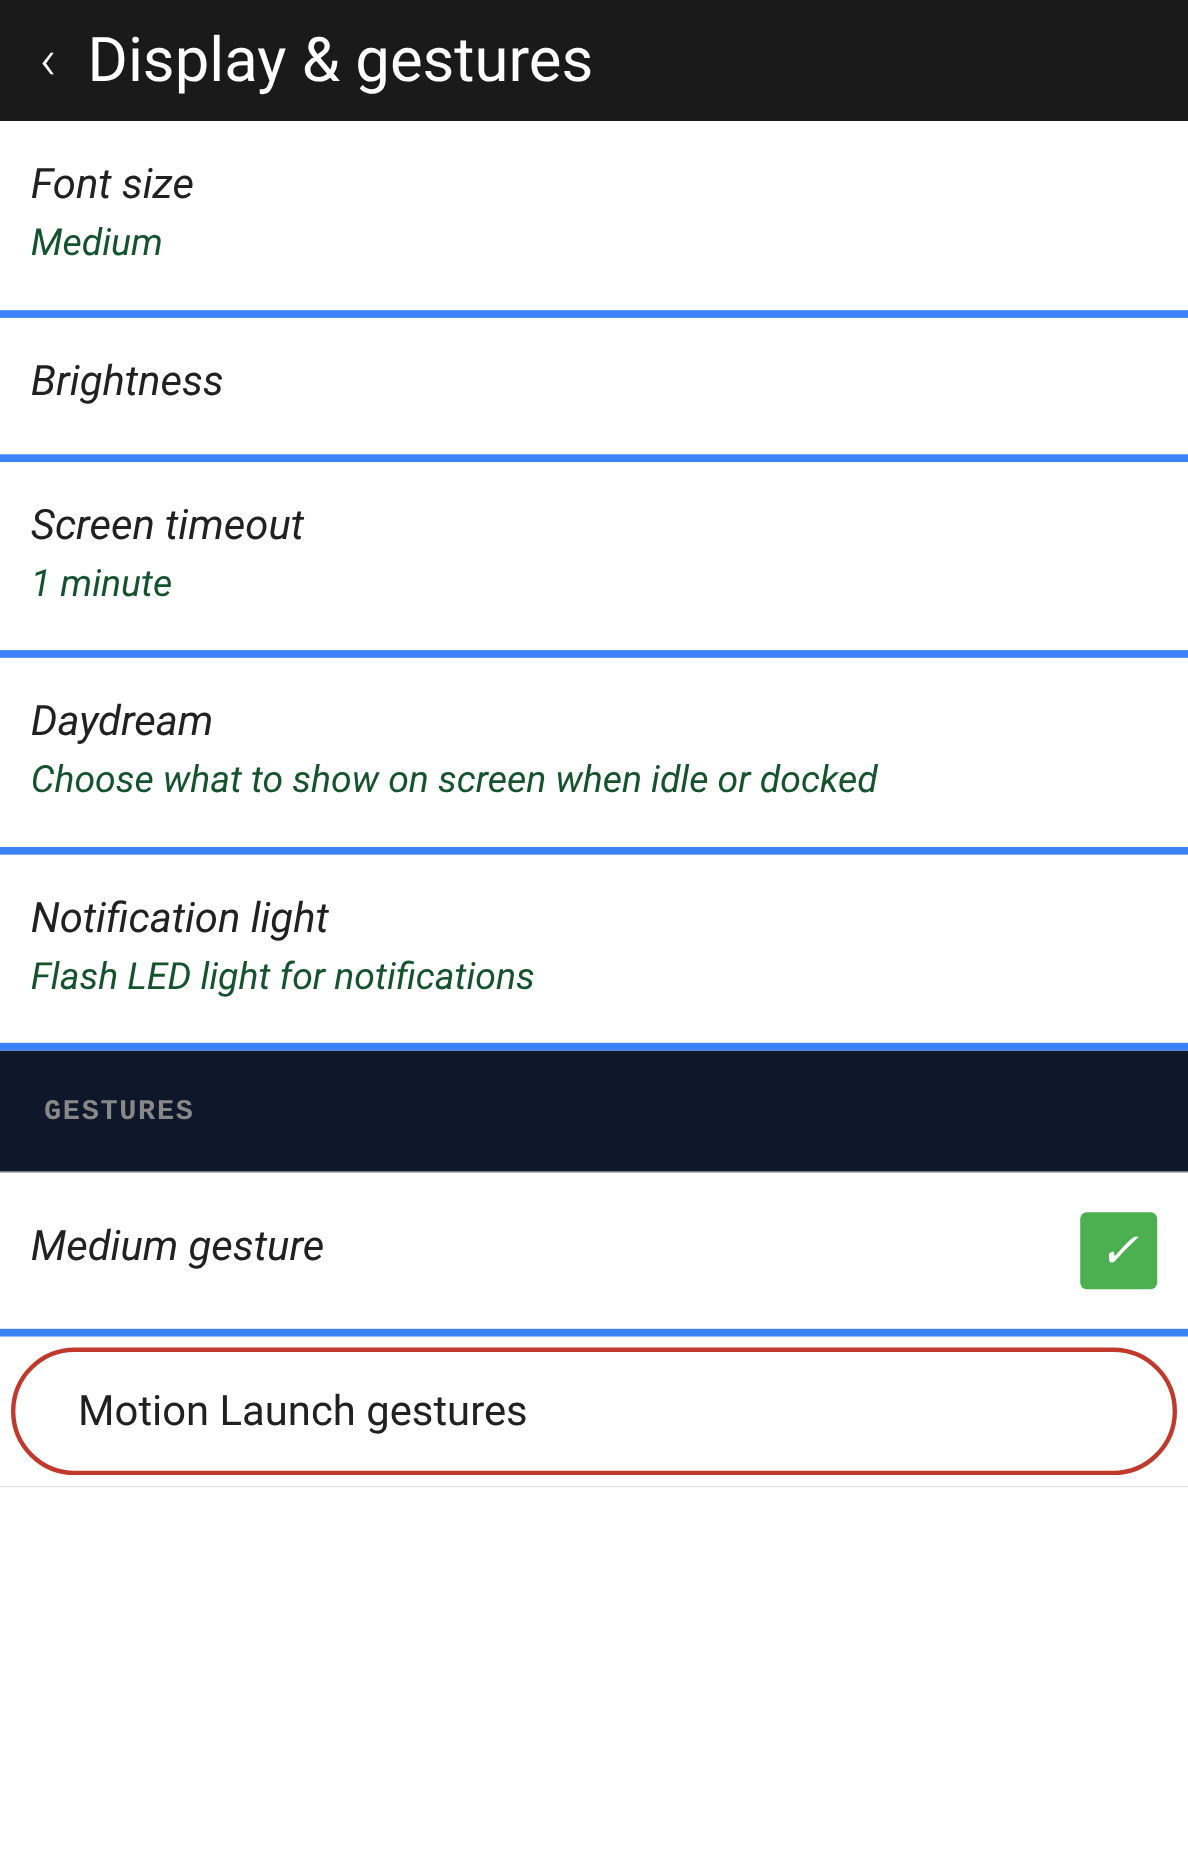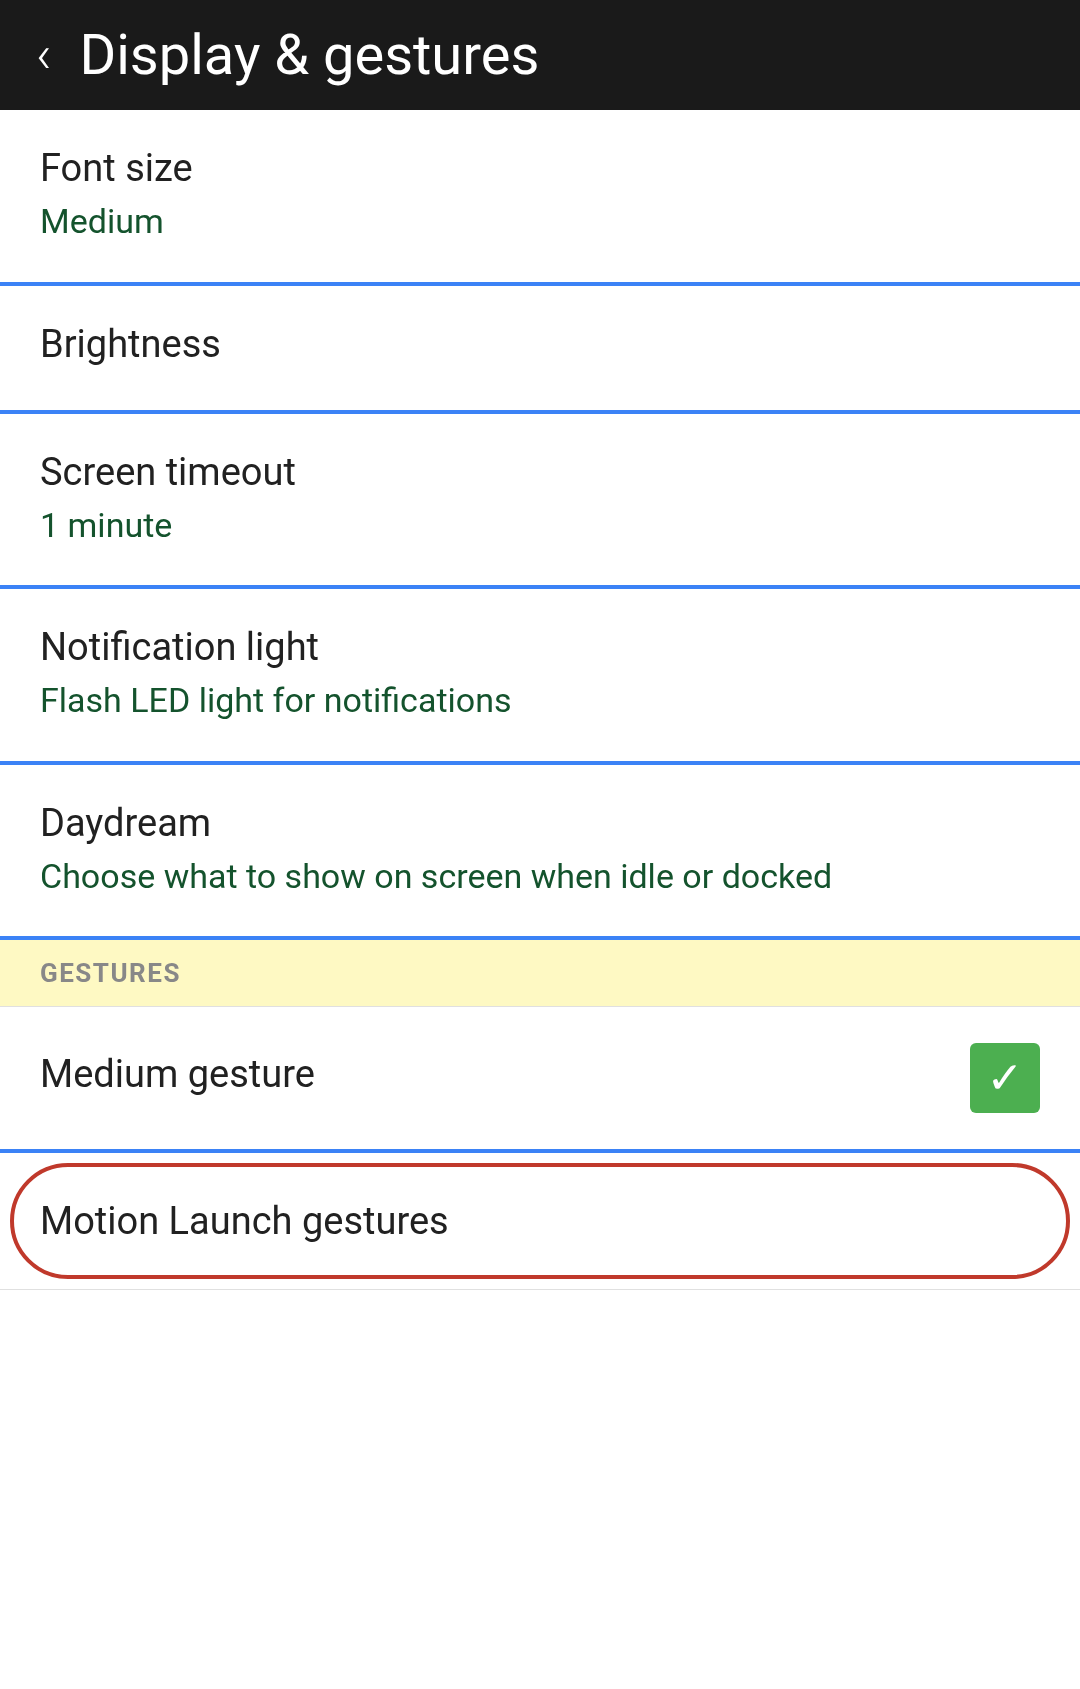--- a/index.html
+++ b/index.html
@@ -37,50 +37,52 @@
       color: #ffffff;
       font-size: 56px;
       font-weight: 400;
     }
 
     .settings-list {
       background: #ffffff;
     }
 
     .settings-item {
-      padding: 36px 40px;
-      border-bottom: 4px solid #3b82f6;
+      padding: 36px 28px;
+      border-bottom: 7px solid #3b82f6;
       cursor: pointer;
       position: relative;
       display: flex;
       align-items: center;
       justify-content: space-between;
+      font-style: italic;
     }
 
     .settings-item-content {
       flex: 1;
     }
 
     .settings-item-title {
       font-size: 38px;
       font-weight: 400;
       color: #212121;
       margin-bottom: 8px;
     }
 
     .settings-item-subtitle {
       font-size: 34px;
       color: #14532d;
       line-height: 1.4;
     }
 
     .section-header {
-      background: #fef9c3;
-      padding: 18px 40px;
+      background: #0f172a;
+      padding: 40px 40px;
       border-bottom: 1px solid #e0e0e0;
+      font-family: Liberation Mono, monospace;
     }
 
     .section-header-text {
       font-size: 26px;
       font-weight: 700;
       color: #888888;
       letter-spacing: 1.5px;
       text-transform: uppercase;
     }
 
@@ -104,20 +106,21 @@
     .motion-launch-item {
       padding: 46px 40px;
       cursor: pointer;
       position: relative;
     }
 
     .motion-launch-title {
       font-size: 38px;
       font-weight: 400;
       color: #212121;
+      margin-left: 31px;
     }
 
     .motion-launch-circle {
       position: absolute;
       top: 10px;
       left: 10px;
       right: 10px;
       bottom: 10px;
       border: 4px solid #c0392b;
       border-radius: 60px;
@@ -149,29 +152,29 @@
 
   <div class="settings-item">
     <div class="settings-item-content">
       <div class="settings-item-title">Screen timeout</div>
       <div class="settings-item-subtitle">1 minute</div>
     </div>
   </div>
 
   <div class="settings-item">
     <div class="settings-item-content">
-      <div class="settings-item-title">Notification light</div>
-      <div class="settings-item-subtitle">Flash LED light for notifications</div>
+      <div class="settings-item-title">Daydream</div>
+      <div class="settings-item-subtitle">Choose what to show on screen when idle or docked</div>
     </div>
   </div>
 
   <div class="settings-item">
     <div class="settings-item-content">
-      <div class="settings-item-title">Daydream</div>
-      <div class="settings-item-subtitle">Choose what to show on screen when idle or docked</div>
+      <div class="settings-item-title">Notification light</div>
+      <div class="settings-item-subtitle">Flash LED light for notifications</div>
     </div>
   </div>
 
   <div class="section-header">
     <span class="section-header-text">GESTURES</span>
   </div>
 
   <div class="settings-item">
     <div class="settings-item-content">
       <div class="settings-item-title">Medium gesture</div>

